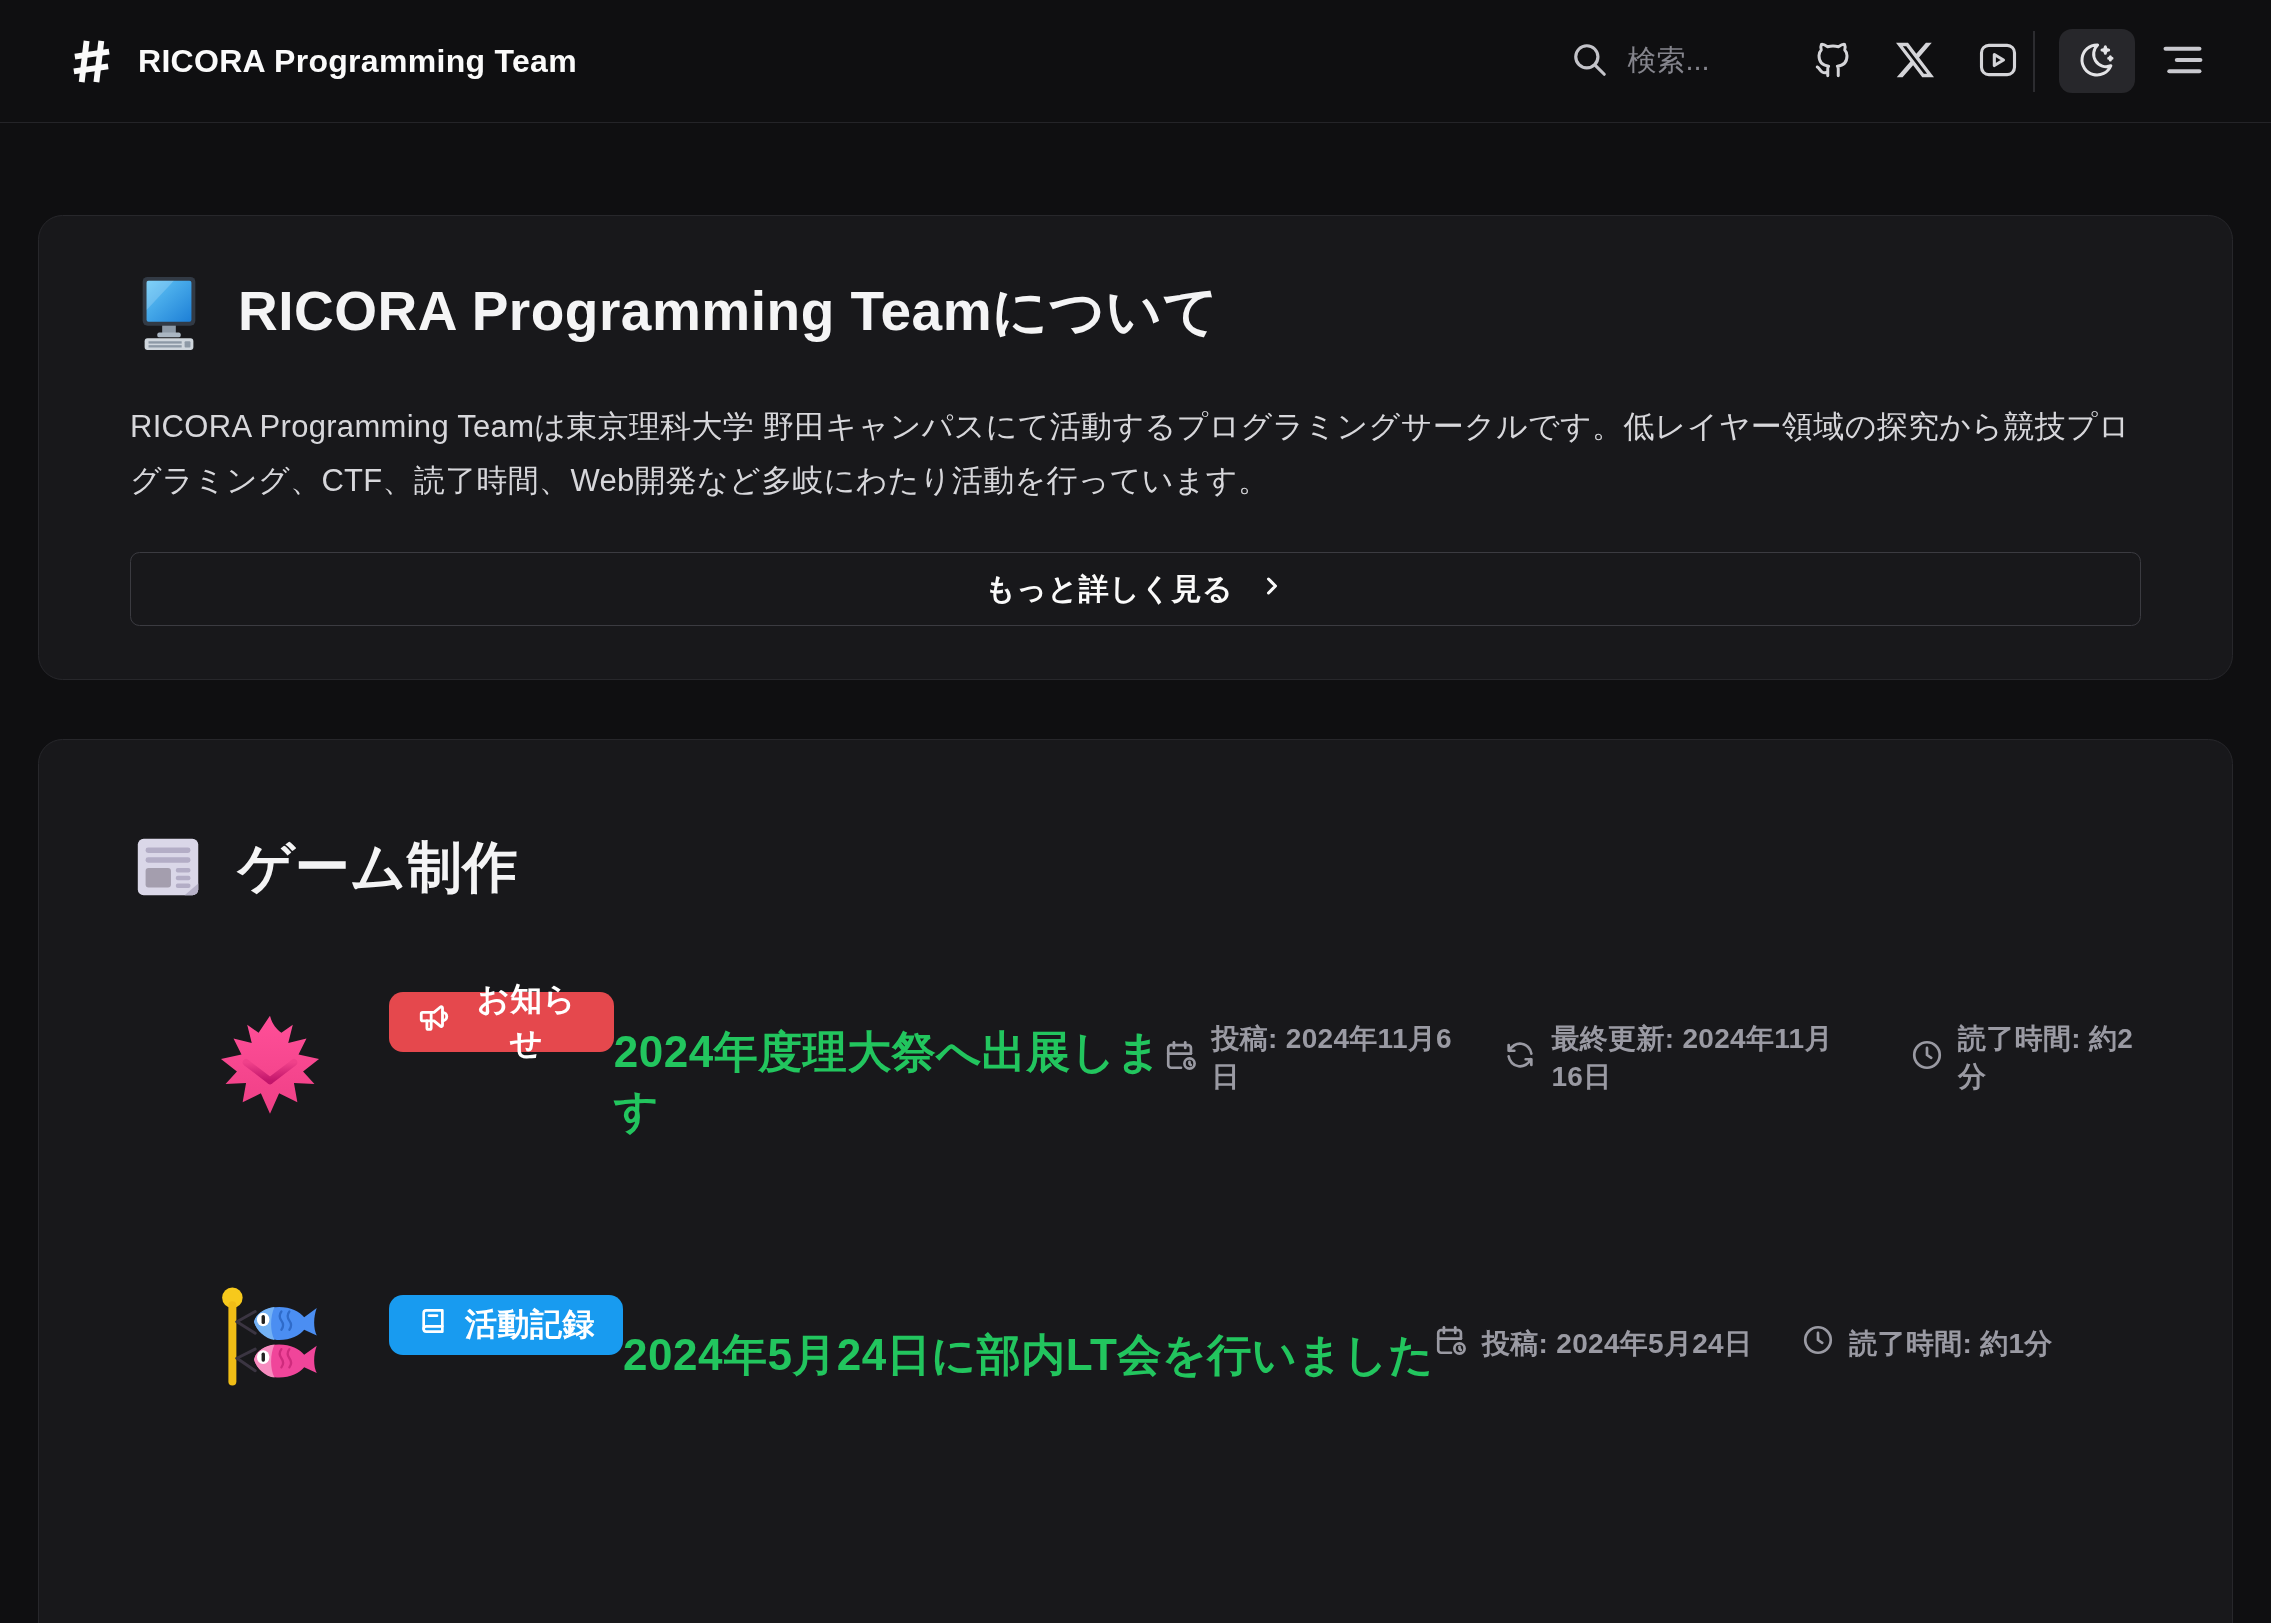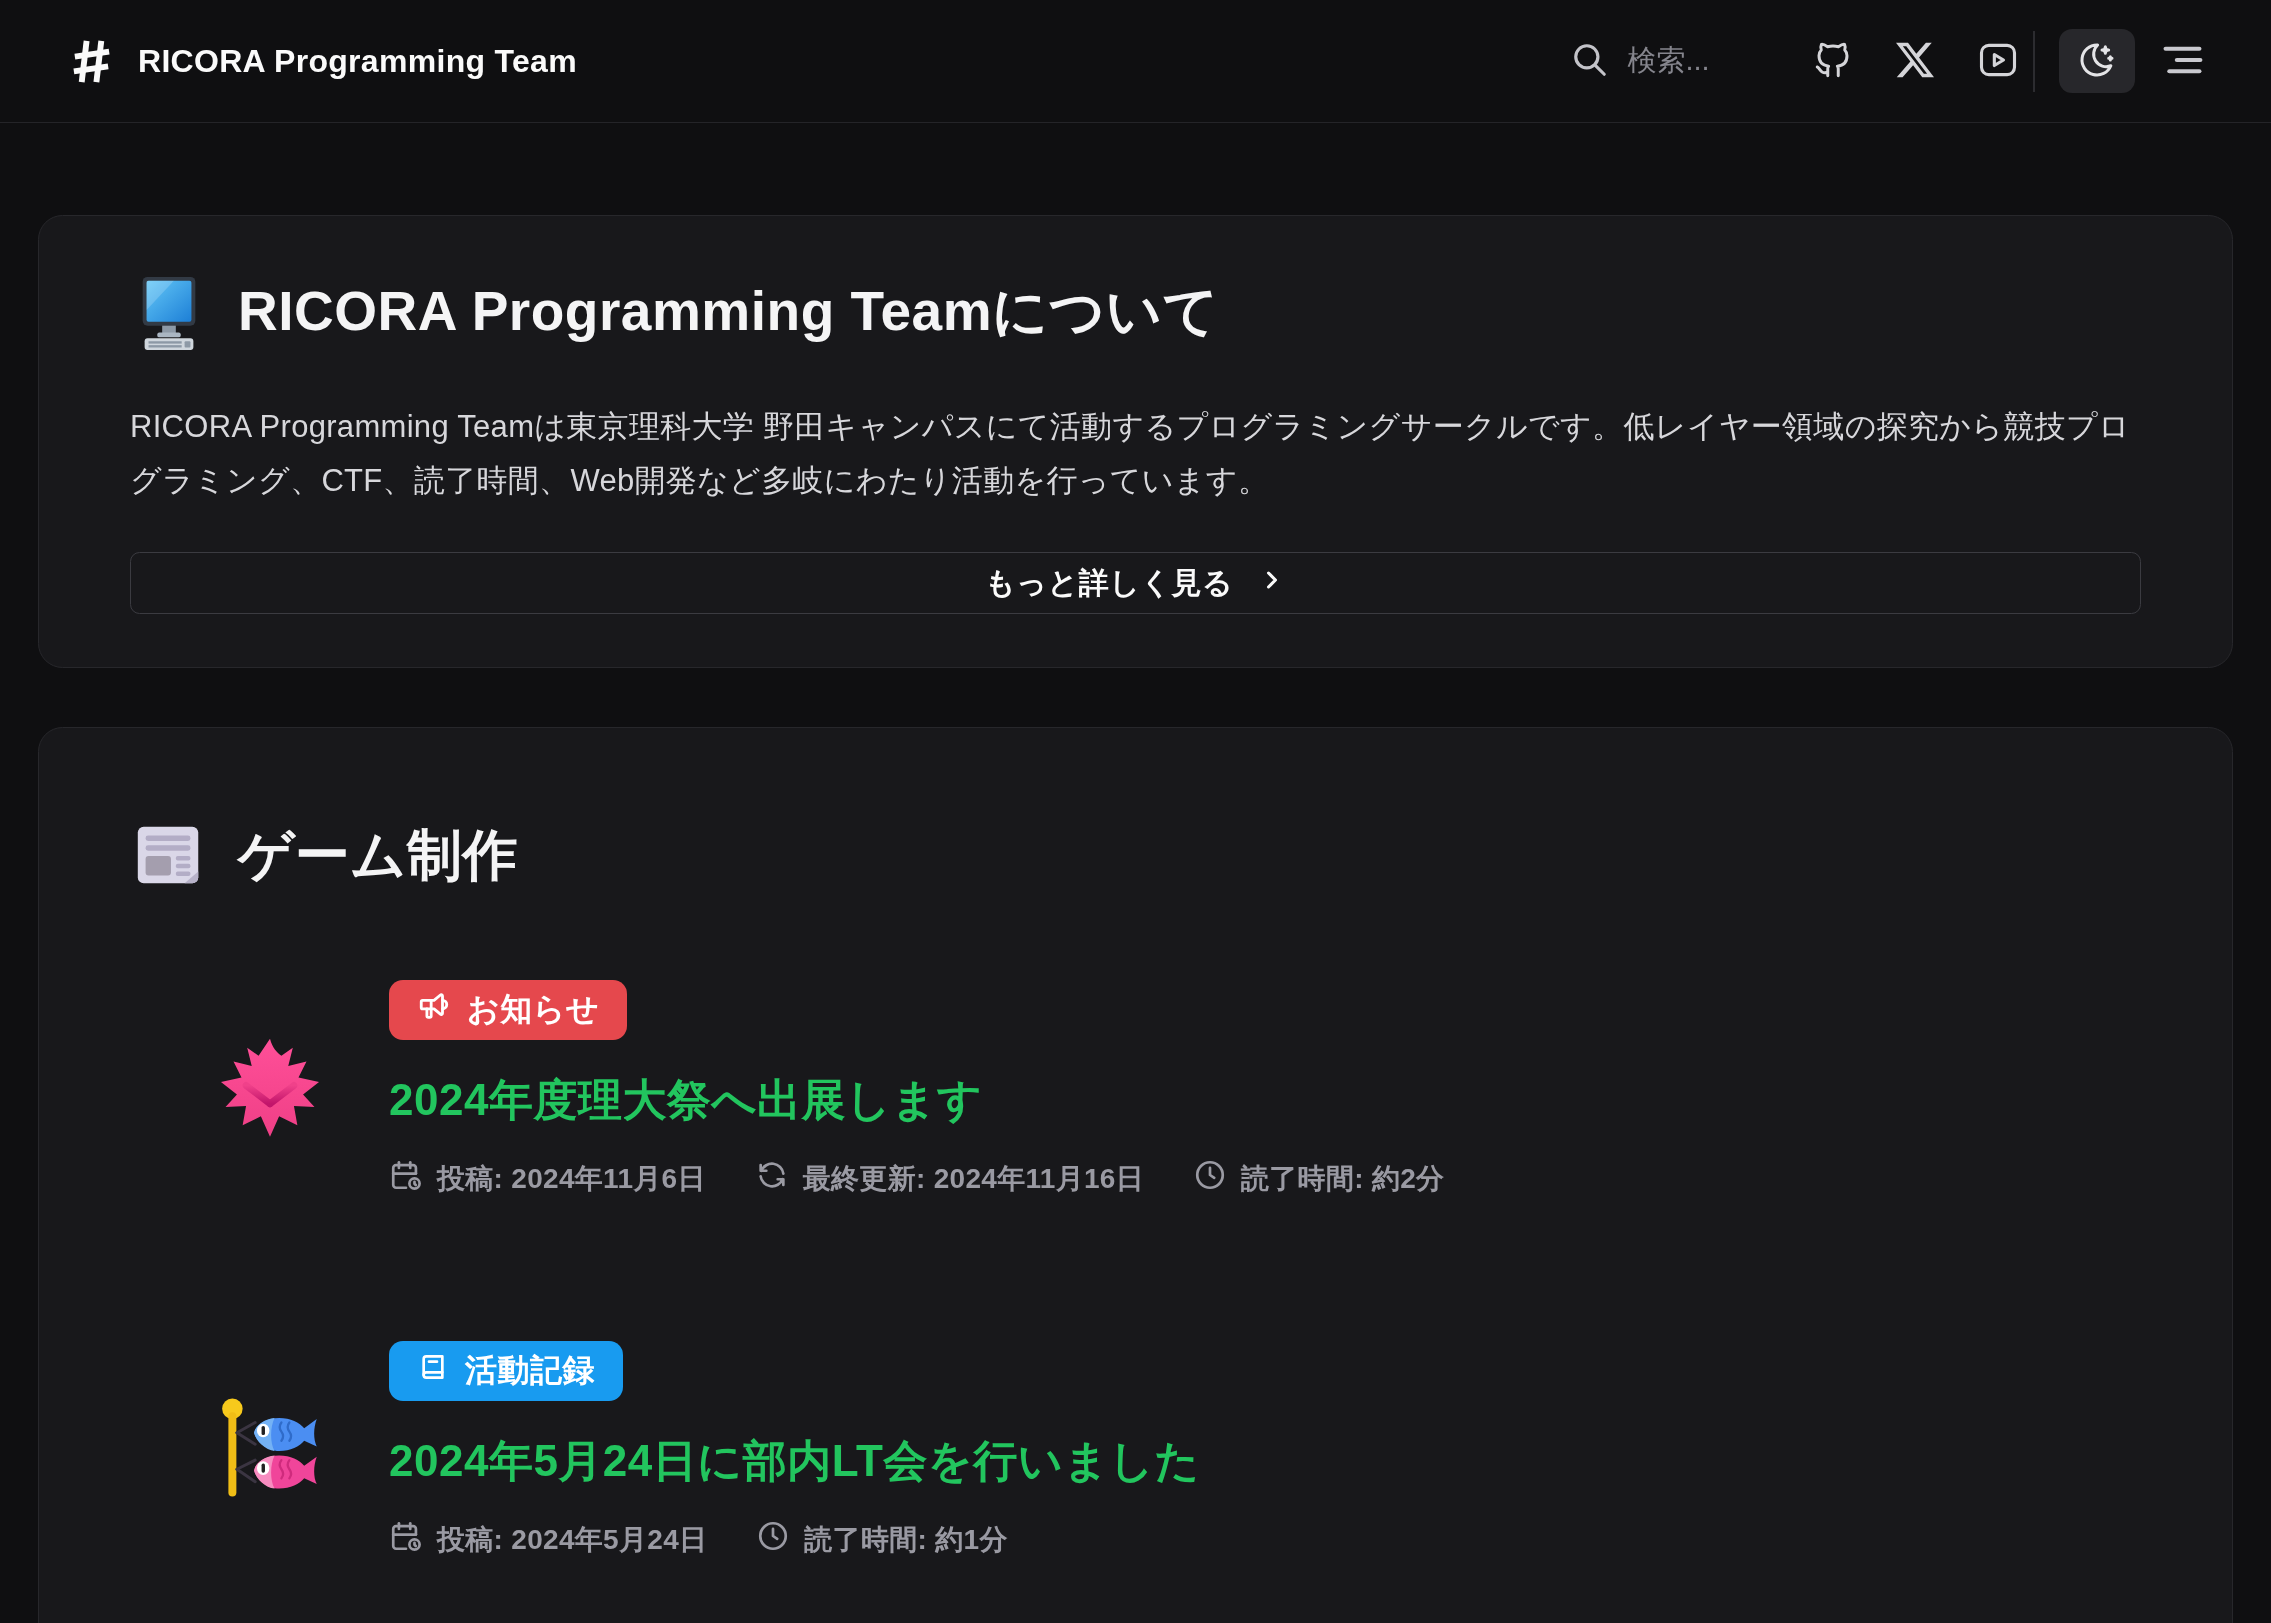--- a/index.html
+++ b/index.html
@@ -45,31 +45,31 @@
   .card-latest { margin-top:59px; padding-top:89px; height:1060px; }
   .card-head { display:flex; align-items:center; gap:30px; }
   .card-head .head-emoji { width:78px; height:78px; flex:none; }
   .card-head h1, .card-head h2 { font-size:55px; font-weight:800; letter-spacing:0.5px; color:#f4f4f5; }
   .about-desc {
     margin-top:49px;
     font-size:31px; line-height:54px; font-weight:500;
     color:#d7d7db; letter-spacing:0.3px;
   }
   .more-btn {
-    margin-top:44px; width:100%; height:62px;
+    margin-top:44px; width:100%; height:74px;
     background:transparent; border:1.9px solid #3b3b41; border-radius:9.5px;
     display:flex; align-items:center; justify-content:center; gap:24.6px;
     color:#fafafa; font-size:30px; font-weight:700; cursor:pointer;
     font-family:inherit; letter-spacing:0.5px;
   }
   
   .article-list { list-style:none; margin-top:85px; display:flex; flex-direction:column; gap:142px; }
   .article { display:flex; align-items:center; gap:62px; padding-left:83px; }
   .art-emoji { width:114px; height:114px; flex:none; }
-  .art-body { display:flex; flex-direction:column; align-items:flex-start; }
+  .art-body { display:flex; flex-direction:row; align-items:flex-start; }
   .badge {
     display:inline-flex; align-items:center; gap:16px;
     height:60px; padding:0 28px; border-radius:14px;
     color:#fff; font-size:32px; font-weight:700; letter-spacing:0.5px;
     border:none; cursor:pointer; font-family:inherit;
   }
   .badge-news { background:#e5484d; }
   .badge-activity { background:#189bf0; }
   .art-title { margin-top:31px; font-size:44px; font-weight:800; letter-spacing:0.5px; color:#22c55e; cursor:pointer; }
   .meta { margin-top:28px; display:flex; align-items:center; gap:49px; }

